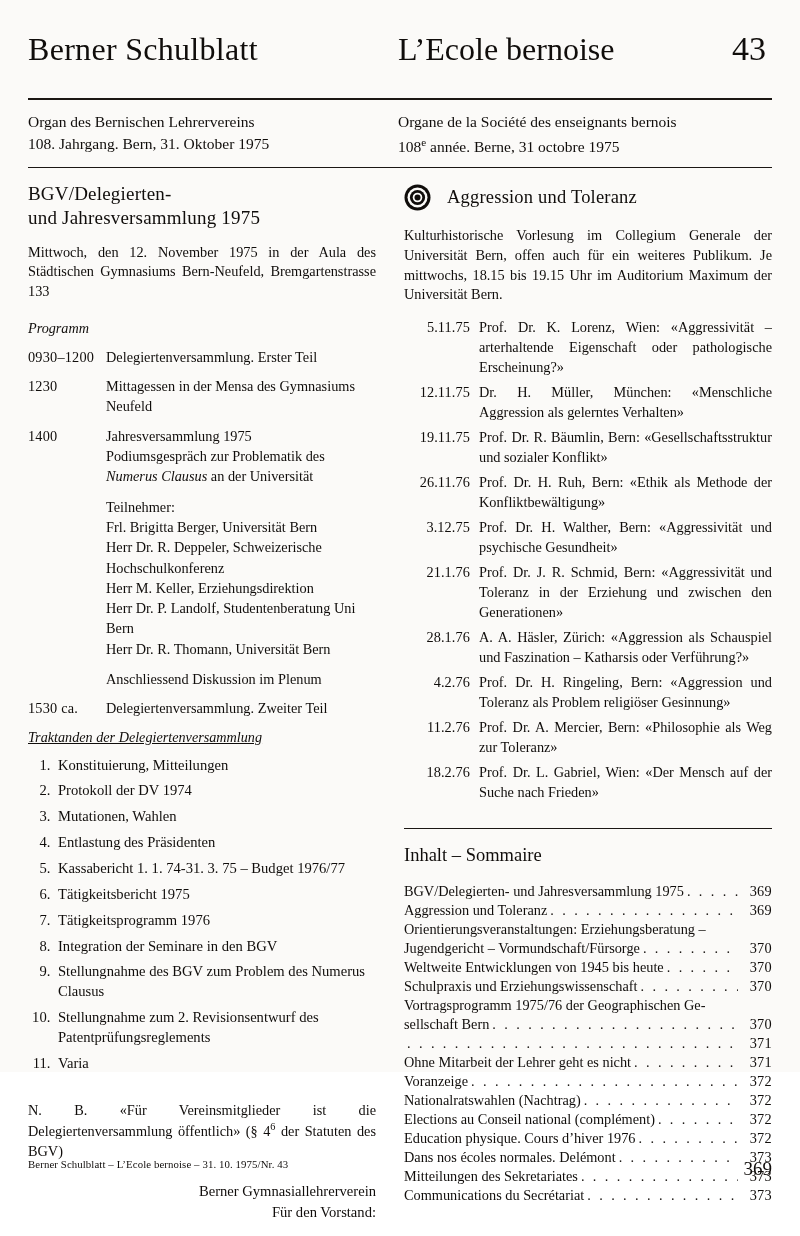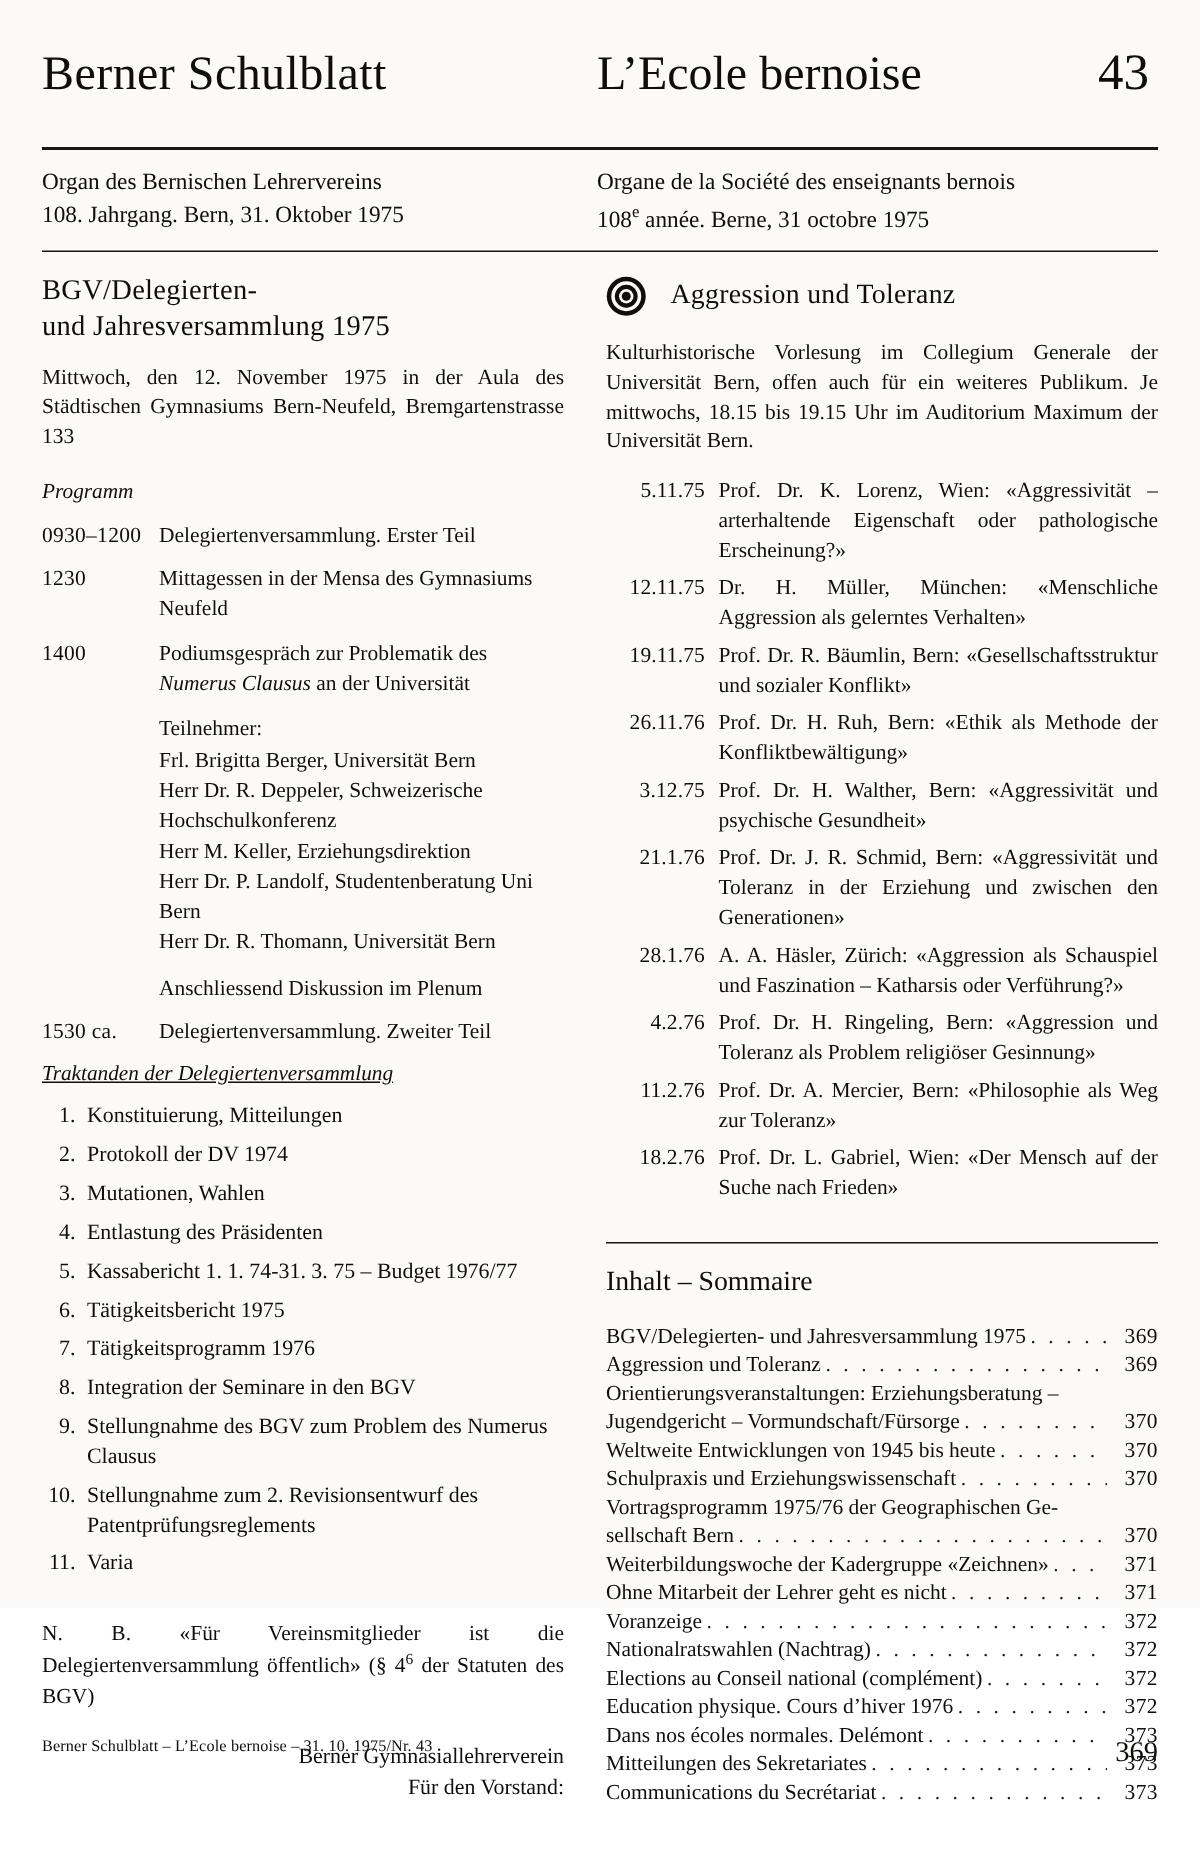--- a/index.html
+++ b/index.html
@@ -295,20 +295,21 @@
         </div>
 
         <div class="prog-row">
           <div class="prog-time">1230</div>
           <div class="prog-desc">Mittagessen in der Mensa des Gymnasiums Neufeld</div>
         </div>
 
         <div class="prog-row">
           <div class="prog-time">1400</div>
           <div class="prog-desc">
+            <div>Jahresversammlung 1975</div>
             <div class="para" style="margin:0;"><span>Podiumsgespräch zur Problematik des </span><span class="it">Numerus Clausus</span><span> an der Universität</span></div>
 
             <div class="sub-block">
               <div>Teilnehmer:</div>
               <div>Frl. Brigitta Berger, Universität Bern</div>
               <div>Herr Dr. R. Deppeler, Schweizerische Hochschulkonferenz</div>
               <div>Herr M. Keller, Erziehungsdirektion</div>
               <div>Herr Dr. P. Landolf, Studentenberatung Uni Bern</div>
               <div>Herr Dr. R. Thomann, Universität Bern</div>
             </div>
@@ -446,21 +447,20 @@
             <span class="toc-label">Vortragsprogramm 1975/76 der Geographischen Ge-</span>
             <span class="toc-leader">. . . . . . . . . . . . . . . . . . . . . . . . . . . . . . . . . . . . . . . . . .</span>
             <span class="toc-page"></span>
           </div>
           <div class="toc-row">
             <span class="toc-label">sellschaft Bern</span>
             <span class="toc-leader">. . . . . . . . . . . . . . . . . . . . . . . . . . . . . . . . . . . . . . . . . .</span>
             <span class="toc-page">370</span>
           </div>
           <div class="toc-row">
-            <span class="toc-label">Weiterbildungswoche der Kadergruppe «Zeichnen»</span>
             <span class="toc-leader">. . . . . . . . . . . . . . . . . . . . . . . . . . . . . . . . . . . . . . . . . .</span>
             <span class="toc-page">371</span>
           </div>
           <div class="toc-row">
             <span class="toc-label">Ohne Mitarbeit der Lehrer geht es nicht</span>
             <span class="toc-leader">. . . . . . . . . . . . . . . . . . . . . . . . . . . . . . . . . . . . . . . . . .</span>
             <span class="toc-page">371</span>
           </div>
           <div class="toc-row">
             <span class="toc-label">Voranzeige</span>

